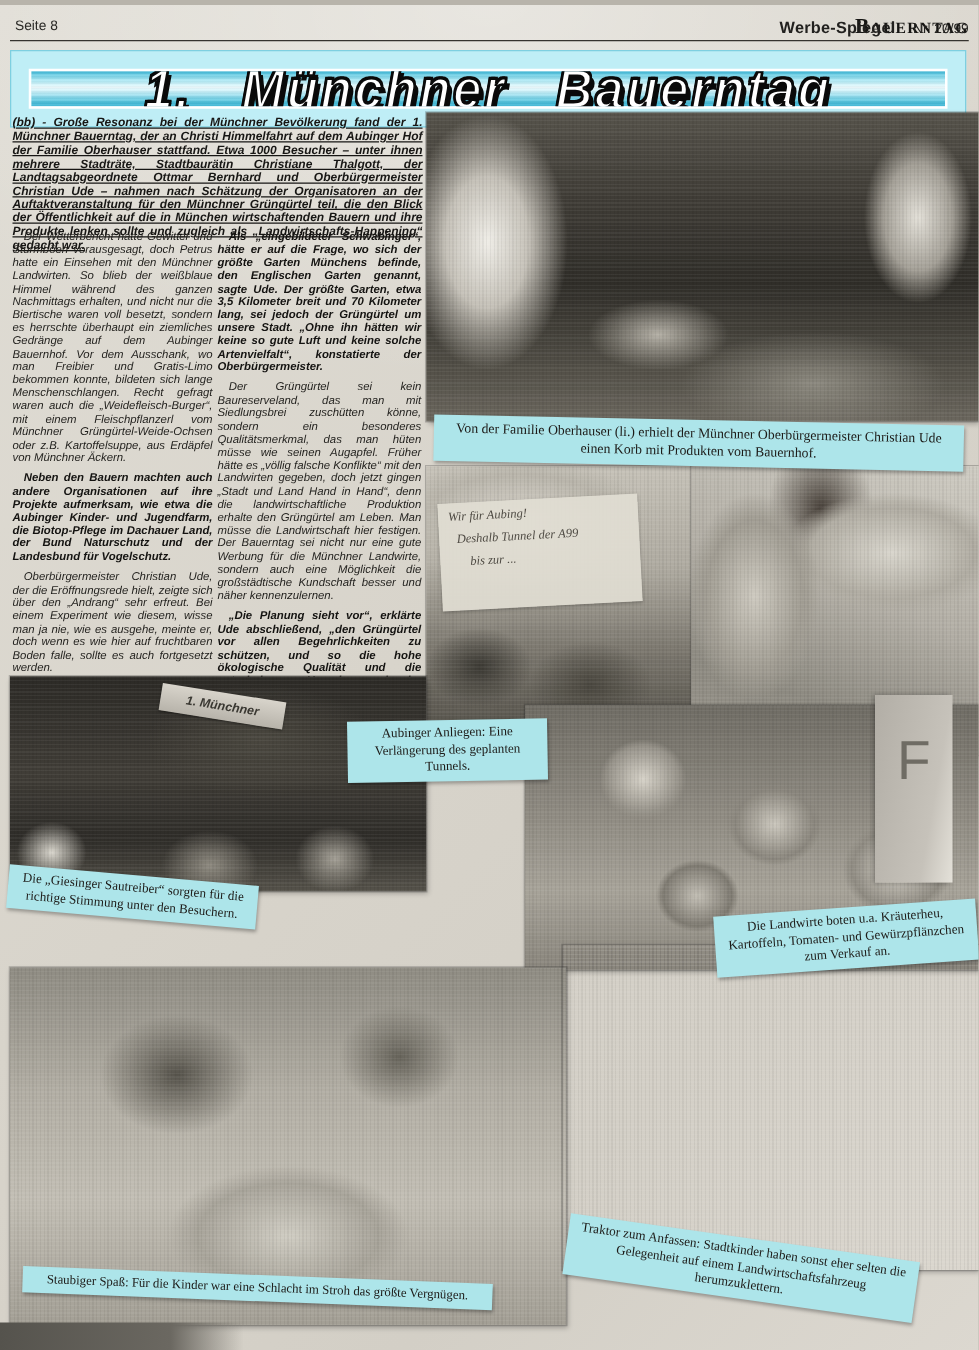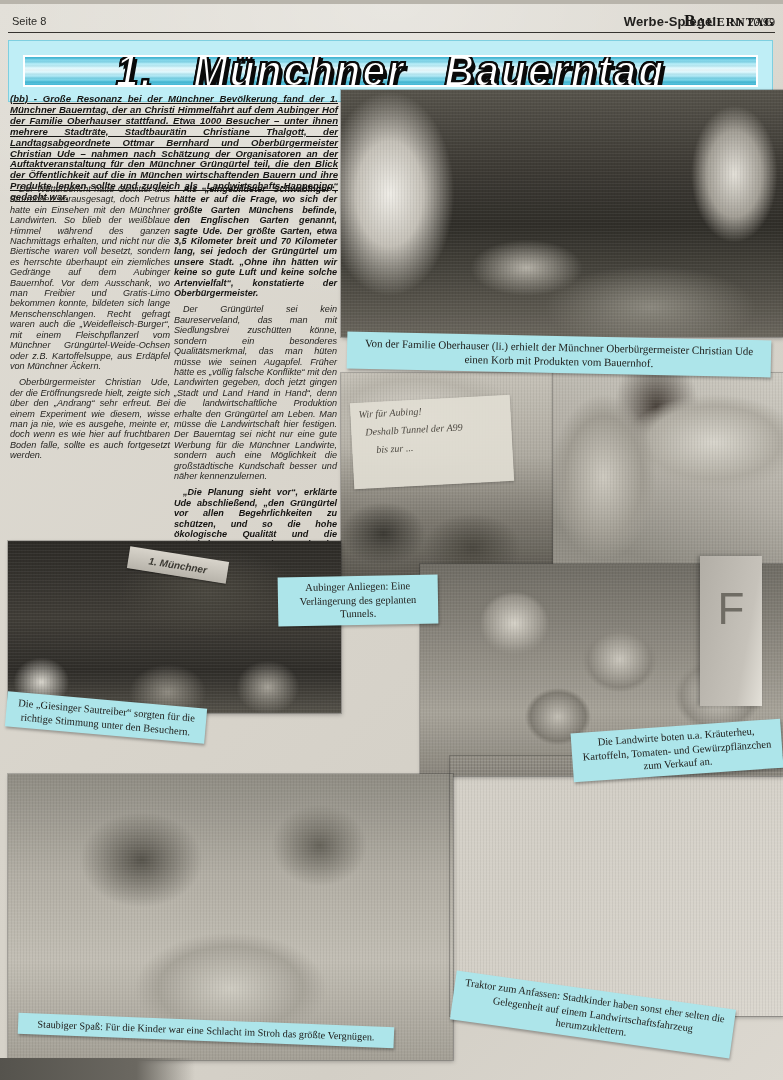--- a/index.html
+++ b/index.html
@@ -142,20 +142,21 @@
   <div class="banner">
     <div class="banner-inner">
       <div class="banner-text">1. Münchner Bauerntag</div>
     </div>
   </div>
 
   <div class="lead">(bb) - Große Resonanz bei der Münchner Bevölkerung fand der 1. Münchner Bauerntag, der an Christi Himmelfahrt auf dem Aubinger Hof der Familie Oberhauser stattfand. Etwa 1000 Besucher – unter ihnen mehrere Stadträte, Stadtbaurätin Christiane Thalgott, der Landtagsabgeordnete Ottmar Bernhard und Oberbürgermeister Christian Ude – nahmen nach Schätzung der Organisatoren an der Auftaktveranstaltung für den Münchner Grüngürtel teil, die den Blick der Öffentlichkeit auf die in München wirtschaftenden Bauern und ihre Produkte lenken sollte und zugleich als „Landwirtschafts-Happening“ gedacht war.</div>
 
   <div class="col col1">
     <p><span class="ind"></span><span>Der Wetterbericht hatte Gewitter und Sturmböen vorausgesagt, doch Petrus hatte ein Einsehen mit den Münchner Landwirten. So blieb der weißblaue Himmel während des ganzen Nachmittags erhalten, und nicht nur die Biertische waren voll besetzt, sondern es herrschte überhaupt ein ziemliches Gedränge auf dem Aubinger Bauernhof. Vor dem Ausschank, wo man Freibier und Gratis-Limo bekommen konnte, bildeten sich lange Menschenschlangen. Recht gefragt waren auch die „Weidefleisch-Burger“, mit einem Fleischpflanzerl vom Münchner Grüngürtel-Weide-Ochsen oder z.B. Kartoffelsuppe, aus Erdäpfel von Münchner Äckern.</span></p>
+    <p class="bold"><span class="ind"></span><span>Neben den Bauern machten auch andere Organisationen auf ihre Projekte aufmerksam, wie etwa die Aubinger Kinder- und Jugendfarm, die Biotop-Pflege im Dachauer Land, der Bund Naturschutz und der Landesbund für Vogelschutz.</span></p>
     <p><span class="ind"></span><span>Oberbürgermeister Christian Ude, der die Eröffnungsrede hielt, zeigte sich über den „Andrang“ sehr erfreut. Bei einem Experiment wie diesem, wisse man ja nie, wie es ausgehe, meinte er, doch wenn es wie hier auf fruchtbaren Boden falle, sollte es auch fortgesetzt werden.</span></p>
   </div>
 
   <div class="col col2">
     <p class="bold"><span class="ind"></span><span>Als „eingebildeter Schwabinger“, hätte er auf die Frage, wo sich der größte Garten Münchens befinde, den Englischen Garten genannt, sagte Ude. Der größte Garten, etwa 3,5 Kilometer breit und 70 Kilometer lang, sei jedoch der Grüngürtel um unsere Stadt. „Ohne ihn hätten wir keine so gute Luft und keine solche Artenvielfalt“, konstatierte der Oberbürgermeister.</span></p>
     <p><span class="ind"></span><span>Der Grüngürtel sei kein Baureserveland, das man mit Siedlungsbrei zuschütten könne, sondern ein besonderes Qualitätsmerkmal, das man hüten müsse wie seinen Augapfel. Früher hätte es „völlig falsche Konflikte“ mit den Landwirten gegeben, doch jetzt gingen „Stadt und Land Hand in Hand“, denn die landwirtschaftliche Produktion erhalte den Grüngürtel am Leben. Man müsse die Landwirtschaft hier festigen. Der Bauerntag sei nicht nur eine gute Werbung für die Münchner Landwirte, sondern auch eine Möglichkeit die großstädtische Kundschaft besser und näher kennenzulernen.</span></p>
     <p class="bold"><span class="ind"></span><span>„Die Planung sieht vor“, erklärte Ude abschließend, „den Grüngürtel vor allen Begehrlichkeiten zu schützen, und so die hohe ökologische Qualität und die naturbelassene Umgebung nahe der Stadt zu erhalten“.</span></p>
   </div>
 
   <div class="photo ph-stage"></div>

